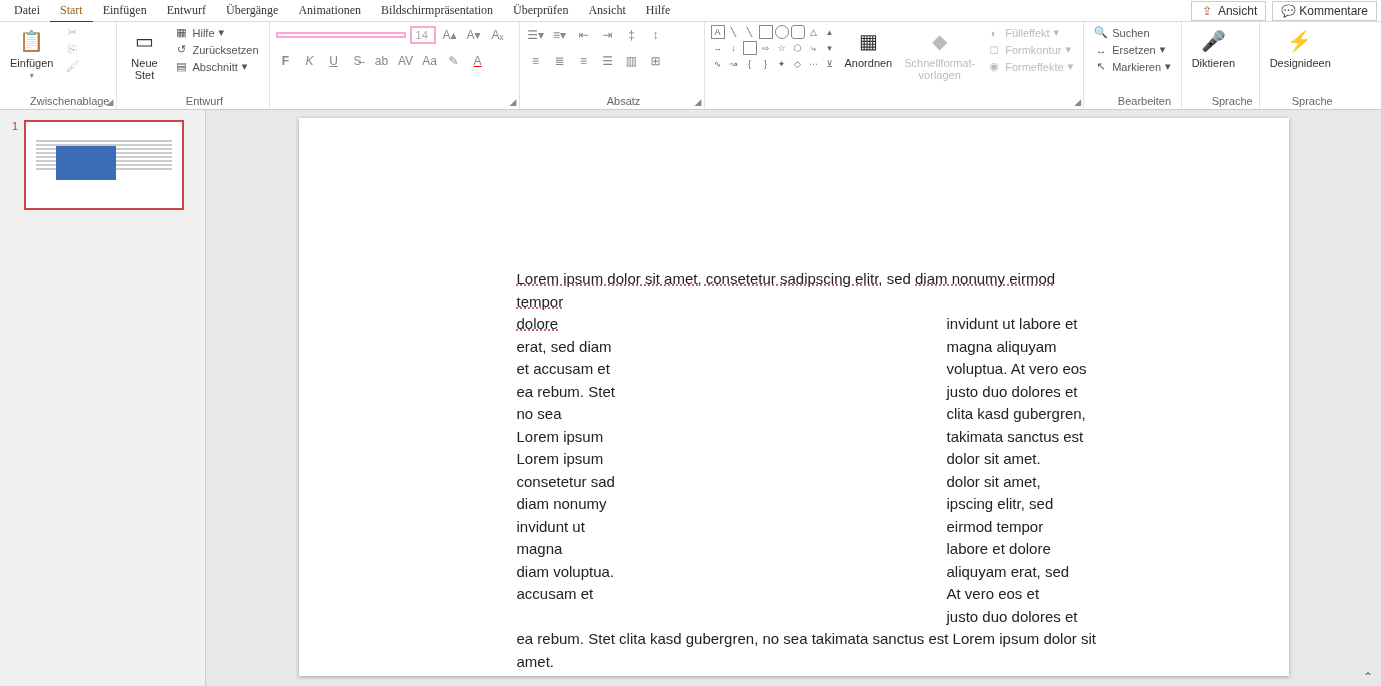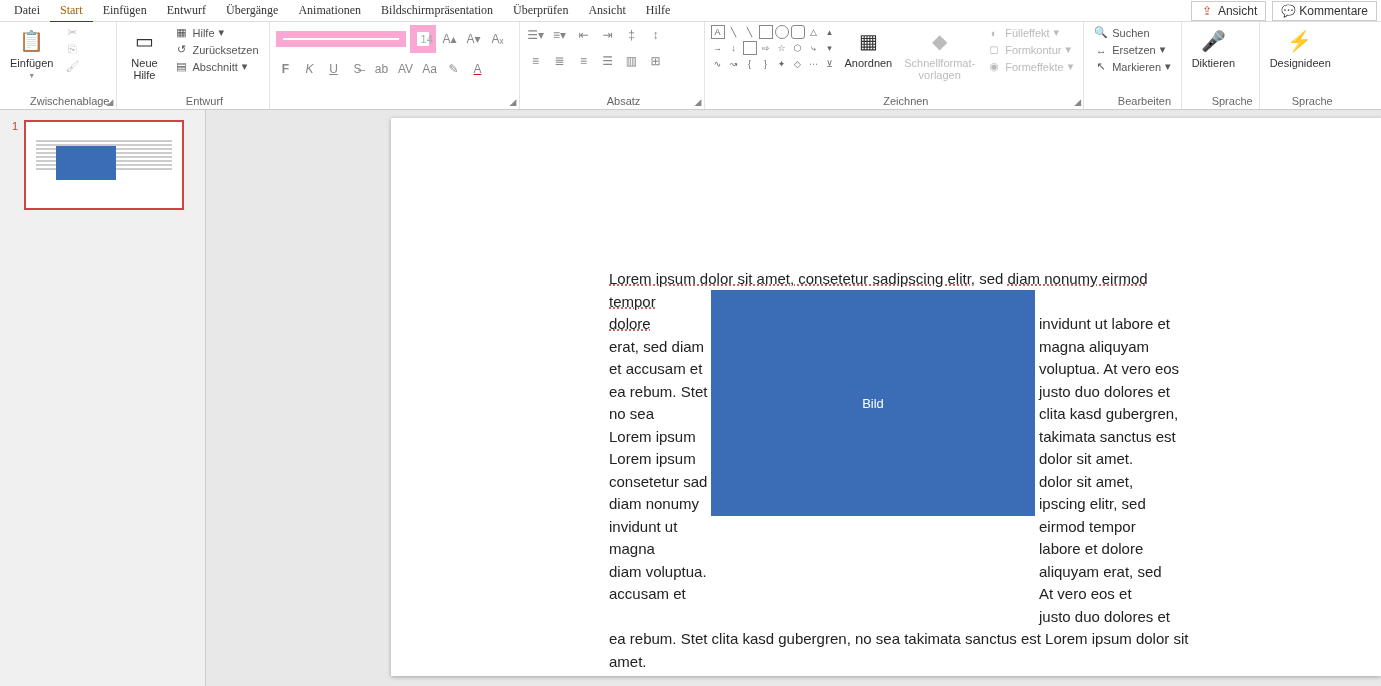--- a/index.html
+++ b/index.html
@@ -22,41 +22,41 @@
 .vbtn .big-ic { font-size: 20px; height: 28px; display: flex; align-items: center; justify-content: center; }
 .vbtn .lbl { font-size: 11px; text-align: center; line-height: 1.1; }
 .stack { display: flex; flex-direction: column; gap: 2px; }
 .sbtn { display: flex; align-items: center; gap: 4px; padding: 1px 4px; cursor: pointer; font-size: 11px; color: #555; white-space: nowrap; }
 .sbtn.disabled, .disabled { color: #bbb; }
 .ic { display: inline-block; width: 14px; text-align: center; }
 .launcher { position: absolute; right: 2px; bottom: 2px; font-size: 9px; color: #888; cursor: pointer; }
 
 
 .font-row { display: flex; gap: 4px; align-items: center; }
-.font-box { border: 7px solid #f9a8d4; padding: 1px 4px; font-size: 11px; background: #fff; color: #aaa; }
+.font-box { border: 2px solid #f9a8d4; padding: 1px 4px; font-size: 11px; background: #fff; color: #aaa; }
 .font-name { width: 130px; }
 .font-size { width: 26px; }
 .tinybtn { width: 20px; height: 20px; display: flex; align-items: center; justify-content: center; cursor: pointer; color: #888; font-size: 12px; }
 
 
 .shapes-grid { display: grid; grid-template-columns: repeat(8, 14px); grid-auto-rows: 14px; gap: 2px; }
 .shape-cell { border: 1px solid #888; font-size: 9px; display: flex; align-items: center; justify-content: center; color: #666; cursor: pointer; }
 .shape-cell.noborder { border: none; }
 
 
 .workspace { display: flex; height: calc(686px - 110px); }
 .thumbs { width: 206px; background: #f0f0f0; border-right: 1px solid #ccc; padding: 10px 12px; }
 .thumb-wrap { display: flex; gap: 6px; }
 .thumb-num { font-size: 11px; color: #b7472a; }
 .thumb { width: 160px; height: 90px; border: 2px solid #c44; background: #fff; position: relative; }
 .thumb-inner-text { position: absolute; left: 10px; right: 10px; top: 16px; bottom: 16px; }
 .thumb-line { height: 2px; background: #ccc; margin: 2px 0; }
 .thumb-img { position: absolute; left: 30px; top: 24px; width: 60px; height: 34px; background: #3a6db5; }
 
-.canvas-area { flex: 1; background: #e8e8e8; display: flex; justify-content: flex-end; padding-top: 8px; overflow: auto; }
+.canvas-area { flex: 1; background: #e8e8e8; display: flex; justify-content: center; padding-top: 8px; overflow: auto; }
 .slide { width: 990px; height: 558px; background: #fff; box-shadow: 0 1px 4px rgba(0,0,0,0.3); position: relative; }
 .textblock { position: absolute; left: 218px; top: 150px; width: 580px; font-size: 15px; line-height: 1.5; color: #222; }
 .textblock .u { text-decoration: underline dotted #b33; }
 .bluebox { position: absolute; left: 320px; top: 172px; width: 324px; height: 226px; background: #3a6db5; color: #fff; display: flex; align-items: center; justify-content: center; font-size: 13px; }
 
 .collapse { position: absolute; right: 8px; bottom: 2px; cursor: pointer; color: #666; }
 </style>
 </head>
 <body>
 
@@ -105,21 +105,21 @@
     </div>
     <div class="group-label">Zwischenablage</div>
     <div class="launcher">◢</div>
   </div>
 
   <div class="group">
     <div class="group-body">
       <div class="vbtn">
         <div class="big-ic">▭</div>
         <div class="lbl" style="white-space:pre">Neue
-Hilfe</div>
+Stet</div>
       </div>
       <div class="stack">
         <div class="sbtn"><span class="ic">▦</span><span>Hilfe</span> ▾</div>
         <div class="sbtn">
             <span class="ic">↺</span>
             <span>Zurücksetzen</span>
           </div>
         <div class="sbtn"><span class="ic">▤</span><span>Abschnitt</span> ▾</div>
       </div>
     </div>
@@ -217,21 +217,20 @@
         <div class="big-ic">◆</div>
         <div class="lbl" style="white-space:pre">Schnellformat-
 vorlagen</div>
       </div>
       <div class="stack">
         <div class="sbtn disabled"><span class="ic">◐</span><span>Fülleffekt</span> ▾</div>
         <div class="sbtn disabled"><span class="ic">◻</span><span>Formkontur</span> ▾</div>
         <div class="sbtn disabled"><span class="ic">◉</span><span>Formeffekte</span> ▾</div>
       </div>
     </div>
-    <div class="group-label">Zeichnen</div>
     <div class="launcher">◢</div>
   </div>
 
   <div class="group">
     <div class="group-body">
       <div class="stack">
         <div class="sbtn">
             <span class="ic">🔍</span>
             <span>Suchen</span>
           </div>
@@ -319,18 +318,15 @@
             <div>ipscing elitr, sed</div>
             <div>eirmod tempor</div>
             <div>labore et dolore</div>
             <div> aliquyam erat, sed</div>
             <div>At vero eos et</div>
             <div> justo duo dolores et</div>
           </div>
         </div>
         <div>ea rebum. Stet clita kasd gubergren, no sea takimata sanctus est Lorem ipsum dolor sit amet.</div>
       </div>
-      <div class="bluebox">
-        <span>Bild</span>
-      </div>
     </div>
   </div>
 </div>
 
 </body></html>

